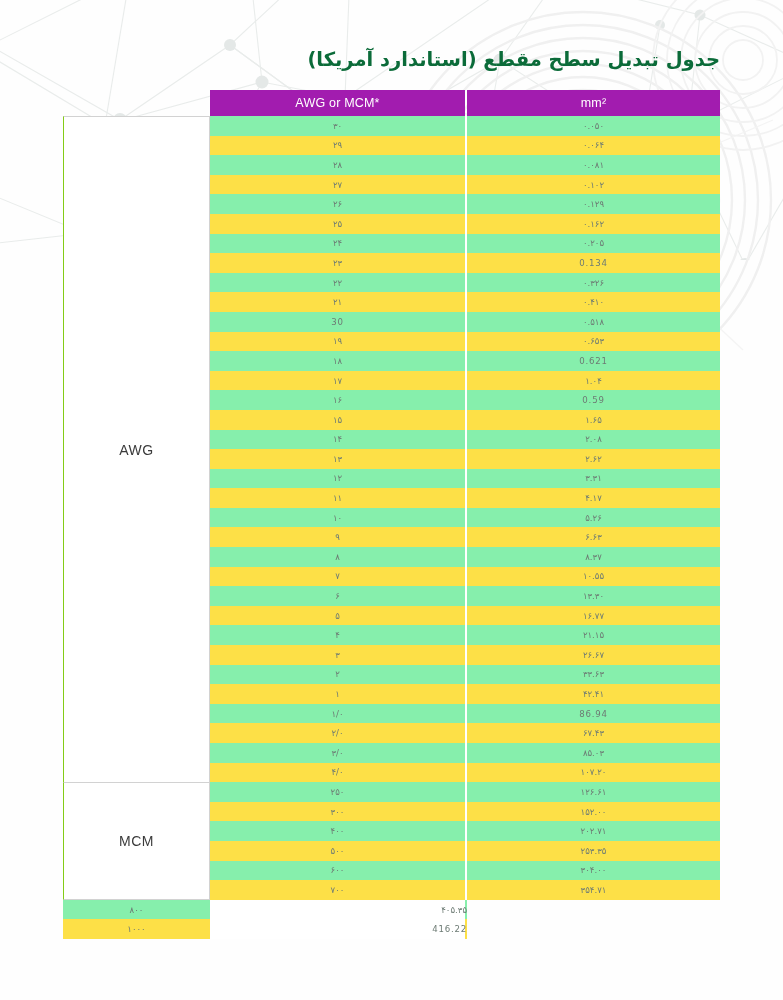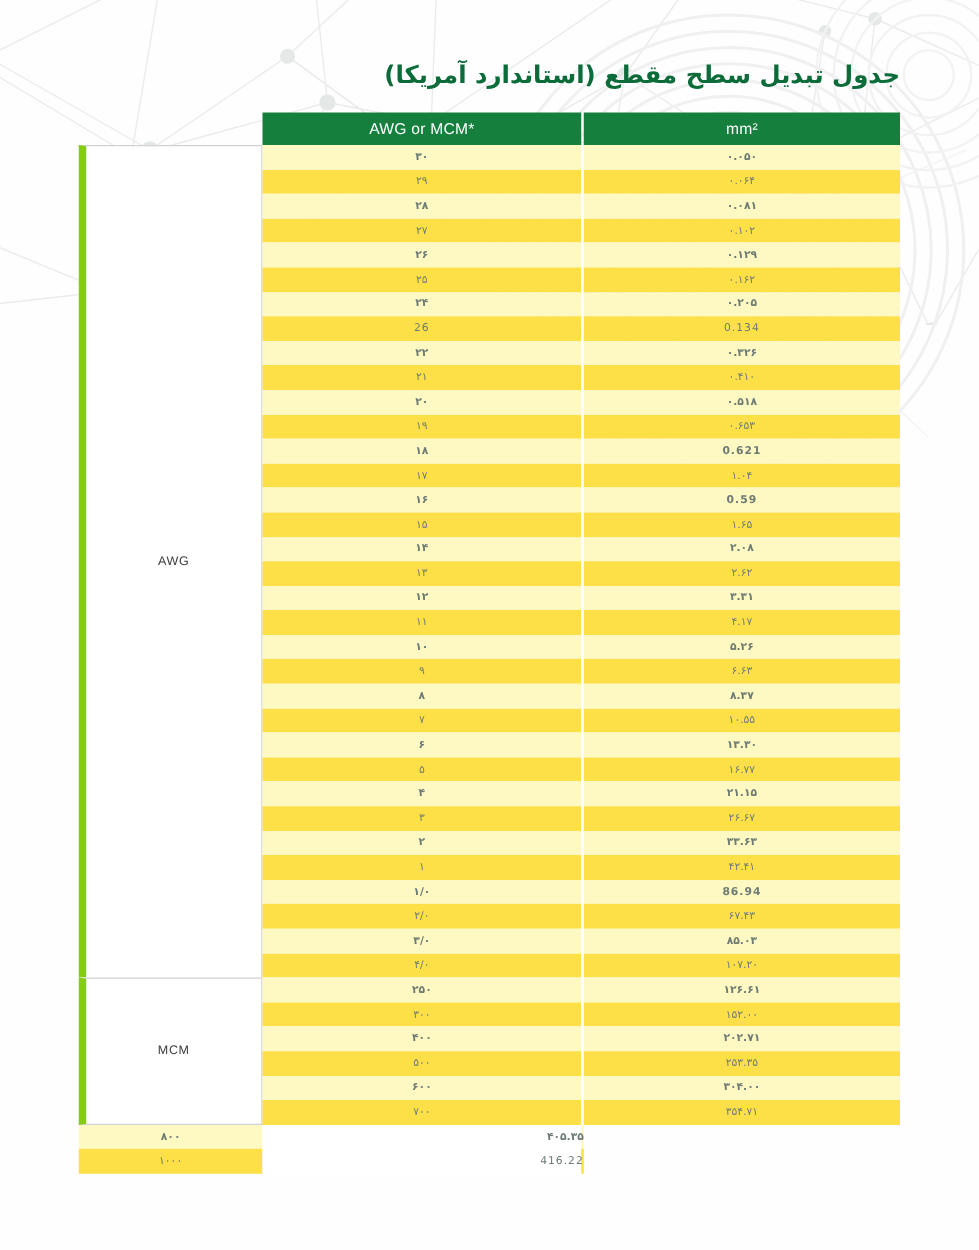--- a/index.html
+++ b/index.html
@@ -73,21 +73,21 @@
     direction: ltr;
   }
   table.conv col.c-group { width: 147px; }
   table.conv col.c-awg   { width: 255px; }
   table.conv col.c-gap   { width: 2px;   }
   table.conv col.c-mm    { width: 253px; }
 
   thead th {
     height: 26px;
     padding: 0;
-    background: #15803d;
+    background: #a21caf;
     color: #ffffff;
     font-size: 12.5px;
     font-weight: normal;
     text-align: center;
     vertical-align: middle;
     letter-spacing: .2px;
   }
   thead th.spacer-head,
   thead th.group-head {
     background: transparent;
@@ -99,30 +99,30 @@
     padding: 0;
     font-size: 8.6px;
     color: #6d7b74;
     text-align: center;
     vertical-align: middle;
     font-family: "DejaVu Sans", "Liberation Sans", sans-serif;
     direction: rtl;
     unicode-bidi: isolate;
     letter-spacing: .8px;
   }
-  tbody tr.odd td.data  { background: #fef9c3; font-weight: bold; }
+  tbody tr.odd td.data  { background: #86efac; }
   tbody tr.even td.data { background: #fde047; }
 
   
   td.group-cell {
     background: #ffffff;
-    border-left: 6px solid #84cc16;
+    border-left: 1px solid #84cc16;
     border-right: 1px solid #d2d2d2;
     color: #3b3b3b;
-    font-size: 10px;
+    font-size: 14px;
     letter-spacing: .5px;
     text-align: center;
     vertical-align: middle;
     direction: ltr;
     font-family: "Liberation Sans", sans-serif;
   }
   td.group-cell.awg-cell { border-top: 1px solid #d2d2d2; }
   td.group-cell.mcm-cell { border-top: 1px solid #d2d2d2; border-bottom: 1px solid #d2d2d2; }
 </style>
 </head>
@@ -278,36 +278,36 @@
             <td class="data">۲۵</td>
             <td class="gapcell"></td>
             <td class="data">۰.۱۶۲</td>
           </tr>
           <tr class="odd">
             <td class="data">۲۴</td>
             <td class="gapcell"></td>
             <td class="data">۰.۲۰۵</td>
           </tr>
           <tr class="even">
-            <td class="data">26</td>
+            <td class="data">۲۳</td>
             <td class="gapcell"></td>
             <td class="data">0.134</td>
           </tr>
           <tr class="odd">
             <td class="data">۲۲</td>
             <td class="gapcell"></td>
             <td class="data">۰.۳۲۶</td>
           </tr>
           <tr class="even">
             <td class="data">۲۱</td>
             <td class="gapcell"></td>
             <td class="data">۰.۴۱۰</td>
           </tr>
           <tr class="odd">
-            <td class="data">۲۰</td>
+            <td class="data">30</td>
             <td class="gapcell"></td>
             <td class="data">۰.۵۱۸</td>
           </tr>
           <tr class="even">
             <td class="data">۱۹</td>
             <td class="gapcell"></td>
             <td class="data">۰.۶۵۳</td>
           </tr>
           <tr class="odd">
             <td class="data">۱۸</td>

